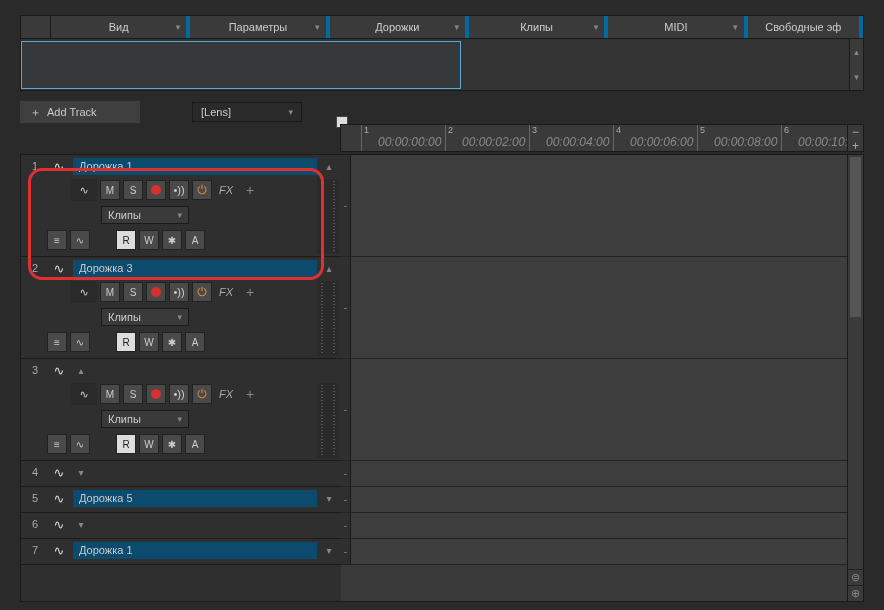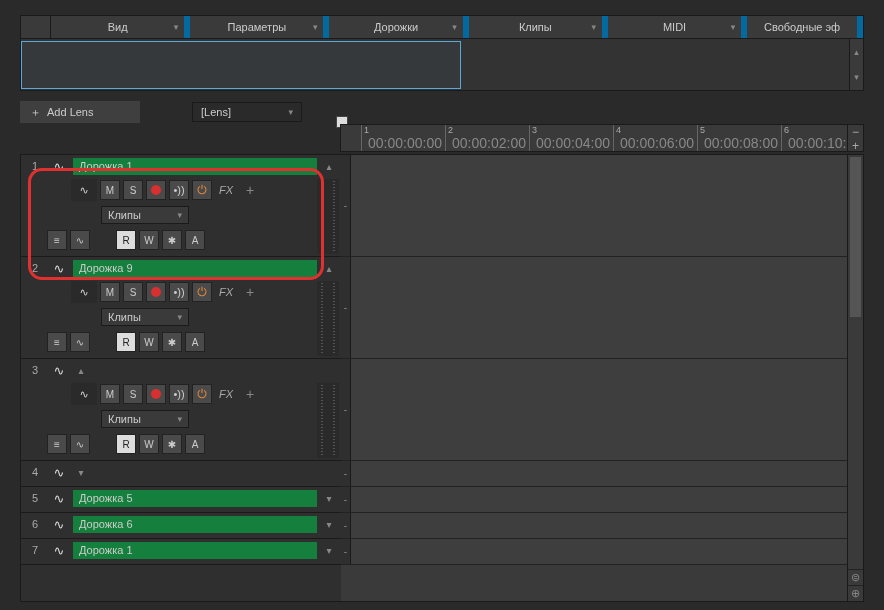--- a/index.html
+++ b/index.html
@@ -1,59 +1,59 @@
 <!DOCTYPE html>
 <html><head>
 <meta charset="utf-8">
 <style>
 * { box-sizing: border-box; margin: 0; padding: 0; font-family: Arial, sans-serif; }
 body { background: #2a2a2a; color: #ccc; font-size: 11px; overflow: hidden; width: 884px; height: 610px; position: relative; }
 
 .menubar { display: flex; background: #3a3a3a; height: 24px; margin: 15px 20px 0 20px; border: 1px solid #1a1a1a; }
 .menubar-spacer { width: 30px; background: #3a3a3a; border-right: 1px solid #1a1a1a; }
-.menu-item { flex: 1; display: flex; align-items: center; justify-content: center; gap: 4px; border-right: 6px solid #0369a1; cursor: pointer; position: relative; padding: 0 8px; }
+.menu-item { flex: 1; display: flex; align-items: center; justify-content: center; gap: 4px; border-right: 4px solid #0369a1; cursor: pointer; position: relative; padding: 0 8px; }
 .menu-item:last-child { flex: 0.8; }
 .menu-arrow { position: absolute; right: 6px; color: #888; font-size: 9px; }
 
 .overview { height: 52px; margin: 0 20px; background: #333; border: 1px solid #1a1a1a; border-top: none; position: relative; display: flex; }
 .overview-region { position: absolute; top: 2px; left: 0; width: 440px; height: 48px; border: 1px solid #5aa8d8; background: rgba(90,168,216,0.05); }
 .overview-scroll { width: 14px; background: #3a3a3a; border-left: 1px solid #1a1a1a; display: flex; flex-direction: column; margin-left: auto; }
 .overview-scroll-btn { flex: 1; display: flex; align-items: center; justify-content: center; color: #888; cursor: pointer; font-size: 9px; }
 
 .toolbar-row { display: flex; align-items: center; height: 30px; margin: 6px 20px 0 20px; gap: 6px; }
 .add-track { display: flex; align-items: center; gap: 6px; background: #3f3f3f; padding: 4px 10px; cursor: pointer; height: 22px; width: 120px; }
 .lens-box { background: #2a2a2a; border: 1px solid #1a1a1a; padding: 3px 8px; width: 110px; display: flex; align-items: center; justify-content: space-between; cursor: pointer; }
 .lens-arrow { color: #888; font-size: 9px; }
 
 .playhead-marker { position: absolute; left: 336px; top: 116px; width: 12px; height: 12px; background: #ddd; border: 1px solid #444; }
 
 .ruler-area { position: absolute; left: 340px; top: 124px; right: 20px; height: 28px; background: #3a3a3a; border: 1px solid #1a1a1a; display: flex; }
 .ruler-main { flex: 1; position: relative; overflow: hidden; }
 .ruler-tick { position: absolute; top: 0; font-size: 9px; color: #aaa; }
 .ruler-tick .n { padding-left: 3px; }
-.ruler-tick .tc { font-size: 14px; color: #888; padding-left: 7px; }
+.ruler-tick .tc { font-size: 12px; color: #888; padding-left: 17px; font-style: italic; }
 .ruler-tick::before { content:''; position: absolute; left: 0; top: 0; width: 1px; height: 28px; background: #666; }
 .ruler-side { width: 16px; background: #3a3a3a; border-left: 1px solid #1a1a1a; display: flex; flex-direction: column; }
 .ruler-side div { flex:1; display:flex; align-items:center; justify-content:center; color:#aaa; cursor:pointer; font-size:12px; }
 
 .tracks-container { position: absolute; left: 20px; top: 154px; right: 20px; bottom: 8px; display: flex; border: 1px solid #1a1a1a; }
 .track-panel { width: 320px; background: #2f2f2f; overflow: hidden; }
 .track-lanes { flex: 1; background: #3a3a3a; position: relative; overflow: hidden; }
 .track-scroll { width: 16px; background: #3a3a3a; border-left: 1px solid #1a1a1a; position: relative; }
 .scroll-thumb { position: absolute; top: 2px; left: 2px; right: 2px; height: 160px; background: #555; }
 .zoom-btns { position: absolute; bottom: 0; left: 0; right: 0; }
 .zoom-btns div { height: 16px; display:flex; align-items:center; justify-content:center; color:#888; cursor:pointer; font-size:11px; border-top:1px solid #222; }
 
 .track { border-bottom: 1px solid #1a1a1a; position: relative; }
 .track.expanded { height: 102px; }
 .track.collapsed { height: 26px; }
 .track-header { display: flex; align-items: center; height: 22px; padding: 2px 4px; gap: 4px; }
 .track-num { width: 20px; text-align: center; color: #aaa; }
 .track-icon { width: 20px; height: 16px; display: flex; align-items: center; justify-content: center; color: #ddd; font-size: 13px; }
-.track-name { flex: 1; background: #15803d; padding: 2px 6px; height: 17px; display: flex; align-items: center; }
+.track-name { flex: 1; background: #0c4a6e; padding: 2px 6px; height: 17px; display: flex; align-items: center; }
 .track-name.selected { background: #f5d68a; color: #222; }
 .track-expand { width: 16px; color: #888; cursor: pointer; display:flex; justify-content:center; font-size:10px; }
 
 .track-controls { display: flex; padding: 2px 4px 2px 50px; gap: 3px; align-items: center; height: 26px; }
 .ctrl-icon-lg { width: 26px; height: 22px; background: #2a2a2a; display:flex; align-items:center; justify-content:center; }
 .btn { width: 20px; height: 20px; background: #4a4a4a; display: flex; align-items: center; justify-content: center; cursor: pointer; font-size: 10px; color: #ccc; border: 1px solid #222; }
 .btn.rec { background: #4a4a4a; }
 .btn.rec::after { content:''; width:10px; height:10px; border-radius:50%; background:#d83030; }
 .btn.speaker { font-size: 11px; }
 .btn.power { color: #e88a3a; font-size: 12px; }
@@ -111,21 +111,21 @@
   <div class="overview-region"></div>
   <div class="overview-scroll">
     <div class="overview-scroll-btn">▴</div>
     <div class="overview-scroll-btn">▾</div>
   </div>
 </div>
 
 <div class="toolbar-row">
   <div class="add-track">
     <span>＋</span>
-    <span>Add Lens</span>
+    <span>Add Track</span>
   </div>
   <div style="width:40px"></div>
   <div class="lens-box">
     <span>[Lens]</span>
     <span class="lens-arrow">▾</span>
   </div>
 </div>
 
 <div class="playhead-marker"></div>
 
@@ -195,21 +195,21 @@
       <div class="btn">W</div>
       <div class="btn">✱</div>
       <div class="btn">A</div>
     </div>
     <div class="meter"></div>
       </div>
       <div class="track expanded">
         <div class="track-header">
     <div class="track-num">2</div>
     <div class="track-icon">∿</div>
-    <div class="track-name">Дорожка 9</div>
+    <div class="track-name">Дорожка 3</div>
     <div class="track-expand">▴</div>
   </div>
         <div class="track-controls">
       <div class="ctrl-icon-lg">∿</div>
       <div class="btn">M</div>
       <div class="btn">S</div>
       <div class="btn rec"></div>
       <div class="btn speaker">•))</div>
       <div class="btn power">⏻</div>
       <div class="fx-label">FX</div>
@@ -277,21 +277,20 @@
     <div class="track-num">5</div>
     <div class="track-icon">∿</div>
     <div class="track-name">Дорожка 5</div>
     <div class="track-expand">▾</div>
   </div>
       </div>
       <div class="track collapsed">
         <div class="track-header">
     <div class="track-num">6</div>
     <div class="track-icon">∿</div>
-    <div class="track-name">Дорожка 6</div>
     <div class="track-expand">▾</div>
   </div>
       </div>
       <div class="track collapsed">
         <div class="track-header">
     <div class="track-num">7</div>
     <div class="track-icon">∿</div>
     <div class="track-name">Дорожка 1</div>
     <div class="track-expand">▾</div>
   </div>

